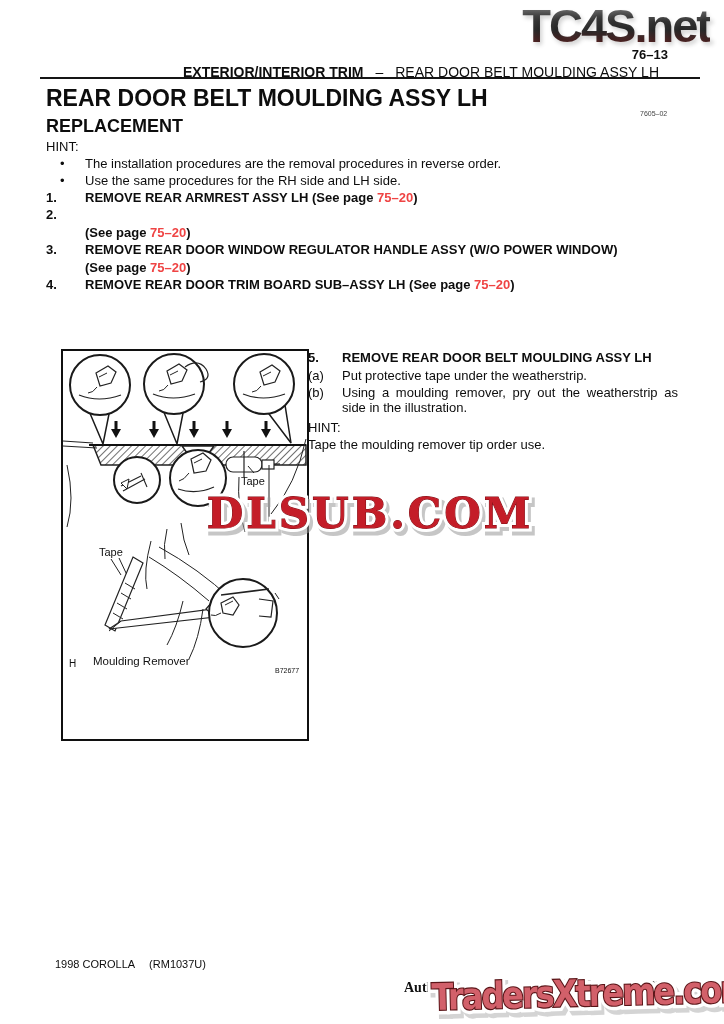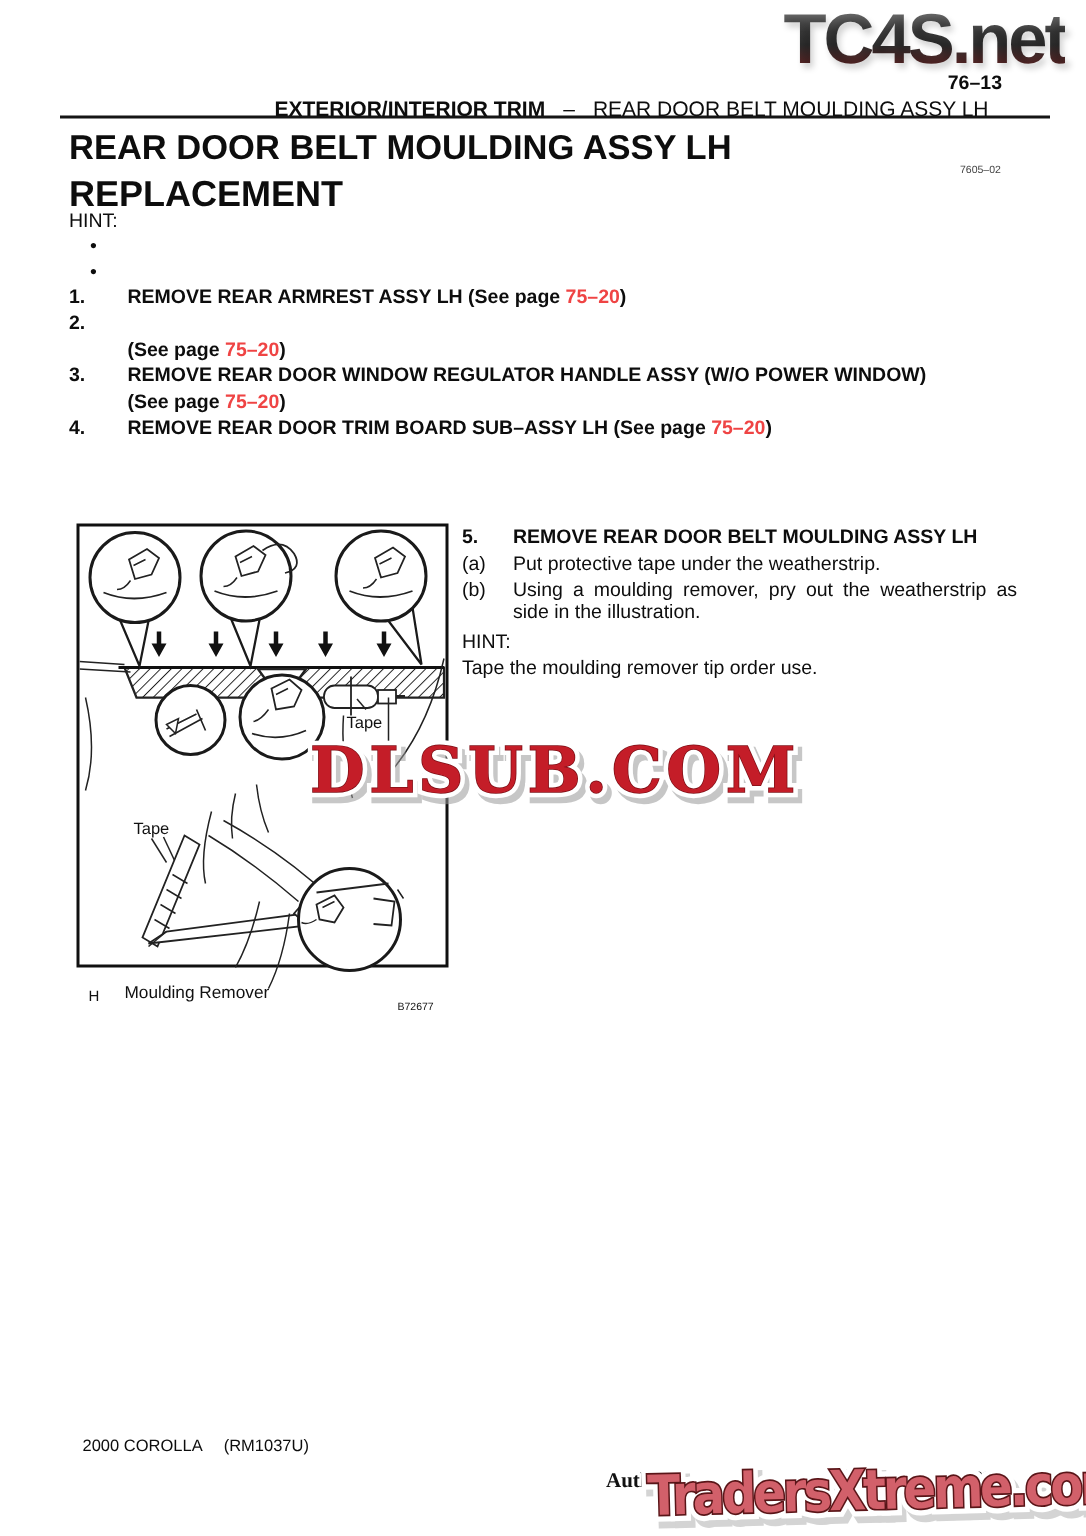--- a/index.html
+++ b/index.html
@@ -11,37 +11,37 @@
         background:linear-gradient(180deg,#8a8a8a 4%,#3a3a3a 42%,#2e2e2e 58%,#6b2222 92%);
         -webkit-background-clip:text;background-clip:text;color:transparent;
         text-shadow:2px 3px 4px rgba(0,0,0,0.18);}
   .pagenum{position:absolute;top:47px;right:56px;font-size:13px;font-weight:bold;}
   .runhead{position:absolute;top:64px;left:183px;font-size:14px;white-space:nowrap;}
   .rh-bold{font-weight:bold;}
   .rh-sep{margin:0 12px;}
   .rule{position:absolute;top:77px;left:40px;width:660px;height:2px;background:#151515;}
   h1.title{position:absolute;top:85px;left:46px;margin:0;font-size:23px;font-weight:bold;letter-spacing:0;}
   .proc-code{position:absolute;top:110px;left:640px;font-size:7px;color:#444;}
-  h2.subtitle{position:absolute;top:116px;left:46px;margin:0;font-size:24px;font-weight:bold;}
+  h2.subtitle{position:absolute;top:116px;left:46px;margin:0;font-size:18px;font-weight:bold;}
   .hintlabel{position:absolute;top:139px;left:46px;font-size:13px;}
   .bullet{position:absolute;left:60px;width:600px;font-size:13px;display:flex;}
   .bullet .mark{width:25px;flex:0 0 25px;}
   .li{position:absolute;left:46px;width:628px;font-size:13px;font-weight:bold;display:flex;}
   .li .num{width:39px;flex:0 0 39px;}
   .li2{position:absolute;left:85px;font-size:13px;font-weight:bold;}
   a.plink{color:#ef4444;text-decoration:none;cursor:pointer;}
   
   .srow{position:absolute;left:308px;width:372px;font-size:13px;display:flex;}
   .srow .slabel{width:34px;flex:0 0 34px;}
   .srow.bold{font-weight:bold;}
   .stext{width:336px;}
   .just{text-align:justify;}
   .hint5{position:absolute;left:308px;width:372px;font-size:13px;}
   
-  .figure{position:absolute;left:51px;top:349px;width:248px;height:296px;border:2px solid #101010;box-sizing:border-box;background:#fff;}
+  .figure{position:absolute;left:61px;top:349px;width:248px;height:392px;border:2px solid #101010;box-sizing:border-box;background:#fff;}
   .figure svg{display:block;}
   .figtext{font-family:"Liberation Sans",sans-serif;fill:#111;}
   
   .wm-dlsub{position:absolute;left:205px;top:482px;}
   .wm-traders{position:absolute;left:424px;top:970px;}
   .authfrag{position:absolute;left:404px;top:980px;font-family:"Liberation Serif",serif;font-weight:bold;font-size:14px;color:#111;}
   .serialfrag{position:absolute;left:645px;top:979px;font-size:9px;font-weight:normal;color:#222;}
   .footer{position:absolute;left:55px;top:958px;font-size:11px;}
   .footer .mcode{margin-left:14px;}
 </style>
@@ -58,23 +58,25 @@
   </div>
   <div class="rule"></div>
 
   <h1 class="title">REAR DOOR BELT MOULDING ASSY LH</h1>
   <div class="proc-code">7605–02</div>
   <h2 class="subtitle">REPLACEMENT</h2>
 
   <div class="hintlabel">HINT:</div>
   <div class="bullet" style="top:156px">
     <span class="mark">•</span>
+    <span>The installation procedures are the removal procedures in reverse order.</span>
   </div>
   <div class="bullet" style="top:173px">
     <span class="mark">•</span>
+    <span>Use the same procedures for the RH side and LH side.</span>
   </div>
 
   <div class="li" style="top:190px">
     <span class="num">1.</span>
     <span><span>REMOVE REAR ARMREST ASSY LH (See page </span><a class="plink">75–20</a><span>)</span></span>
   </div>
 
   <div class="li" style="top:207px">
     <span class="num">2.</span>
   </div>
@@ -228,21 +230,21 @@
 
   <svg class="wm-dlsub" width="330" height="64">
     <g font-family="DejaVu Serif, serif" font-weight="bold" font-size="42" letter-spacing="3" text-anchor="middle">
       <text x="168" y="50" fill="#999999" stroke="#999999" stroke-width="7" opacity="0.55">DLSUB.COM</text>
       <text x="165" y="46" fill="#ffffff" stroke="#ffffff" stroke-width="7" paint-order="stroke">DLSUB.COM</text>
       <text x="165" y="46" fill="#c41d28" stroke="#7e0f16" stroke-width="1" paint-order="stroke">DLSUB.COM</text>
     </g>
   </svg>
 
   <div class="footer">
-    <span>2000 COROLLA</span><span class="mcode">(RM1037U)</span>
+    <span>1998 COROLLA</span><span class="mcode">(RM1037U)</span>
   </div>
 
   <div class="authfrag">Auth</div>
   <div class="serialfrag">1823</div>
 
   <svg class="wm-traders" width="300" height="54">
     <g transform="translate(8,40) rotate(-1.5) scale(1,1.15)" font-family="DejaVu Sans, sans-serif" font-weight="bold" font-size="32" letter-spacing="-2">
       <text x="3" y="4" fill="#aaaaaa" stroke="#aaaaaa" stroke-width="8" opacity="0.5">TradersXtreme.com</text>
       <text x="0" y="0" fill="#ffffff" stroke="#ffffff" stroke-width="8" paint-order="stroke">TradersXtreme.com</text>
       <text x="0" y="0" fill="#d2606a" stroke="#5a1518" stroke-width="2" paint-order="stroke">TradersXtreme.com</text>

